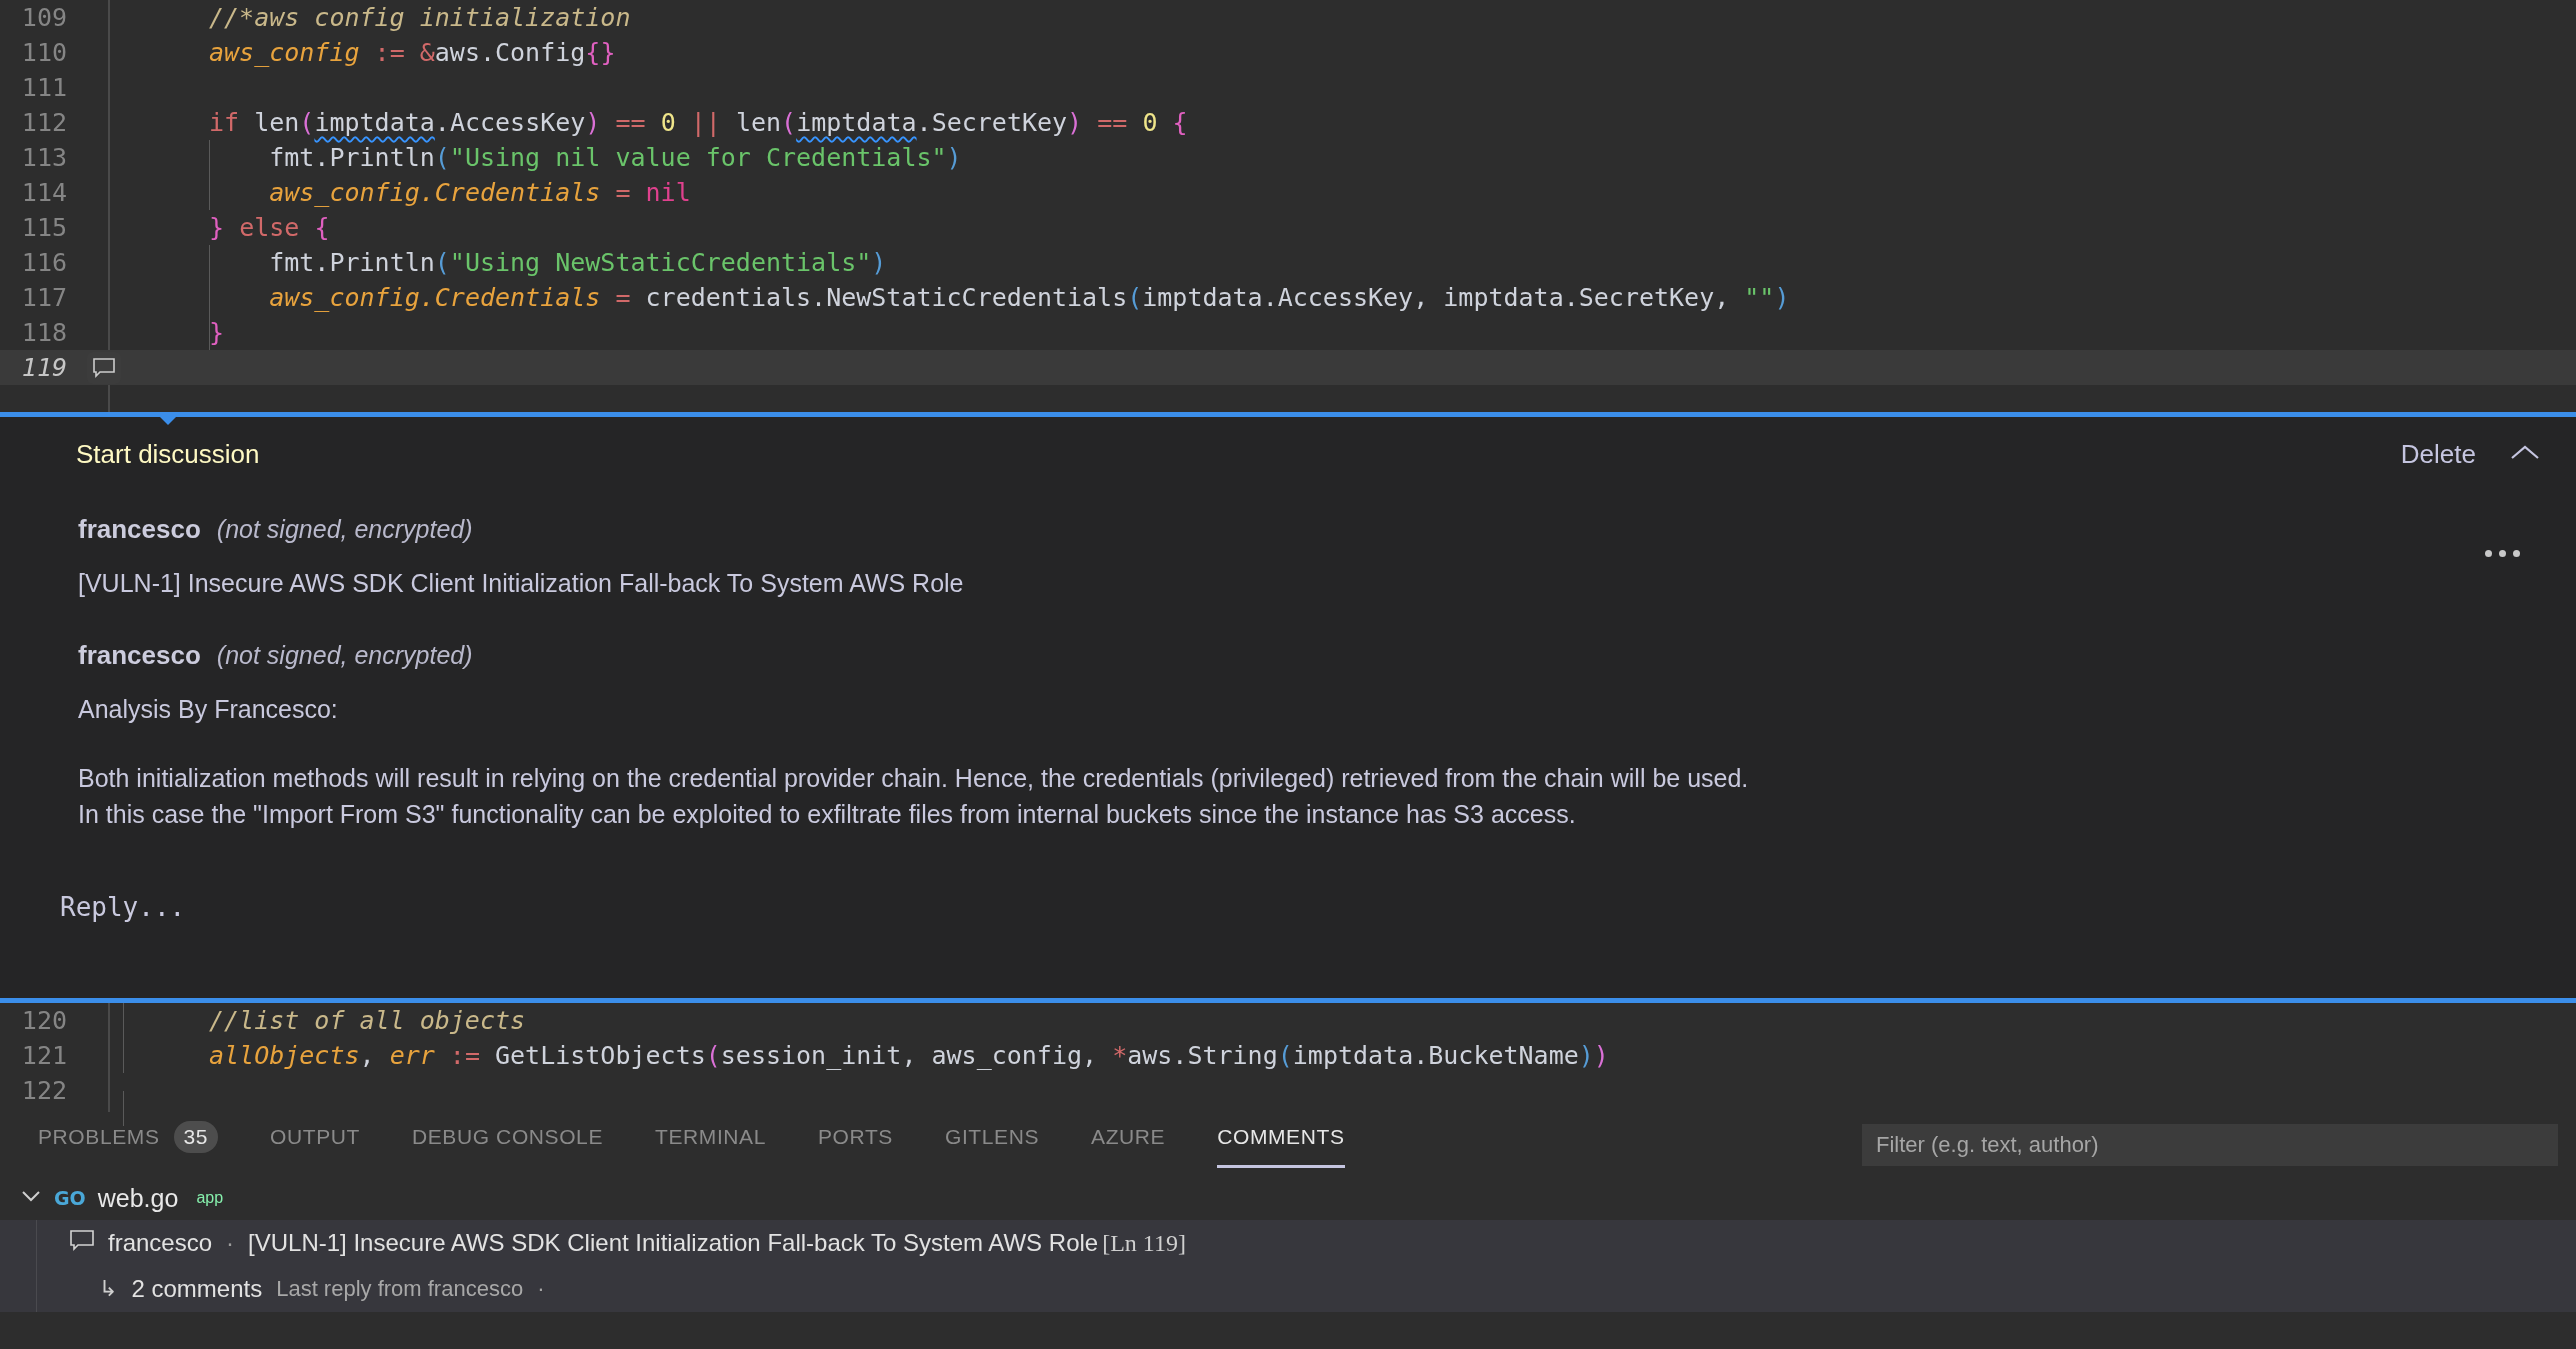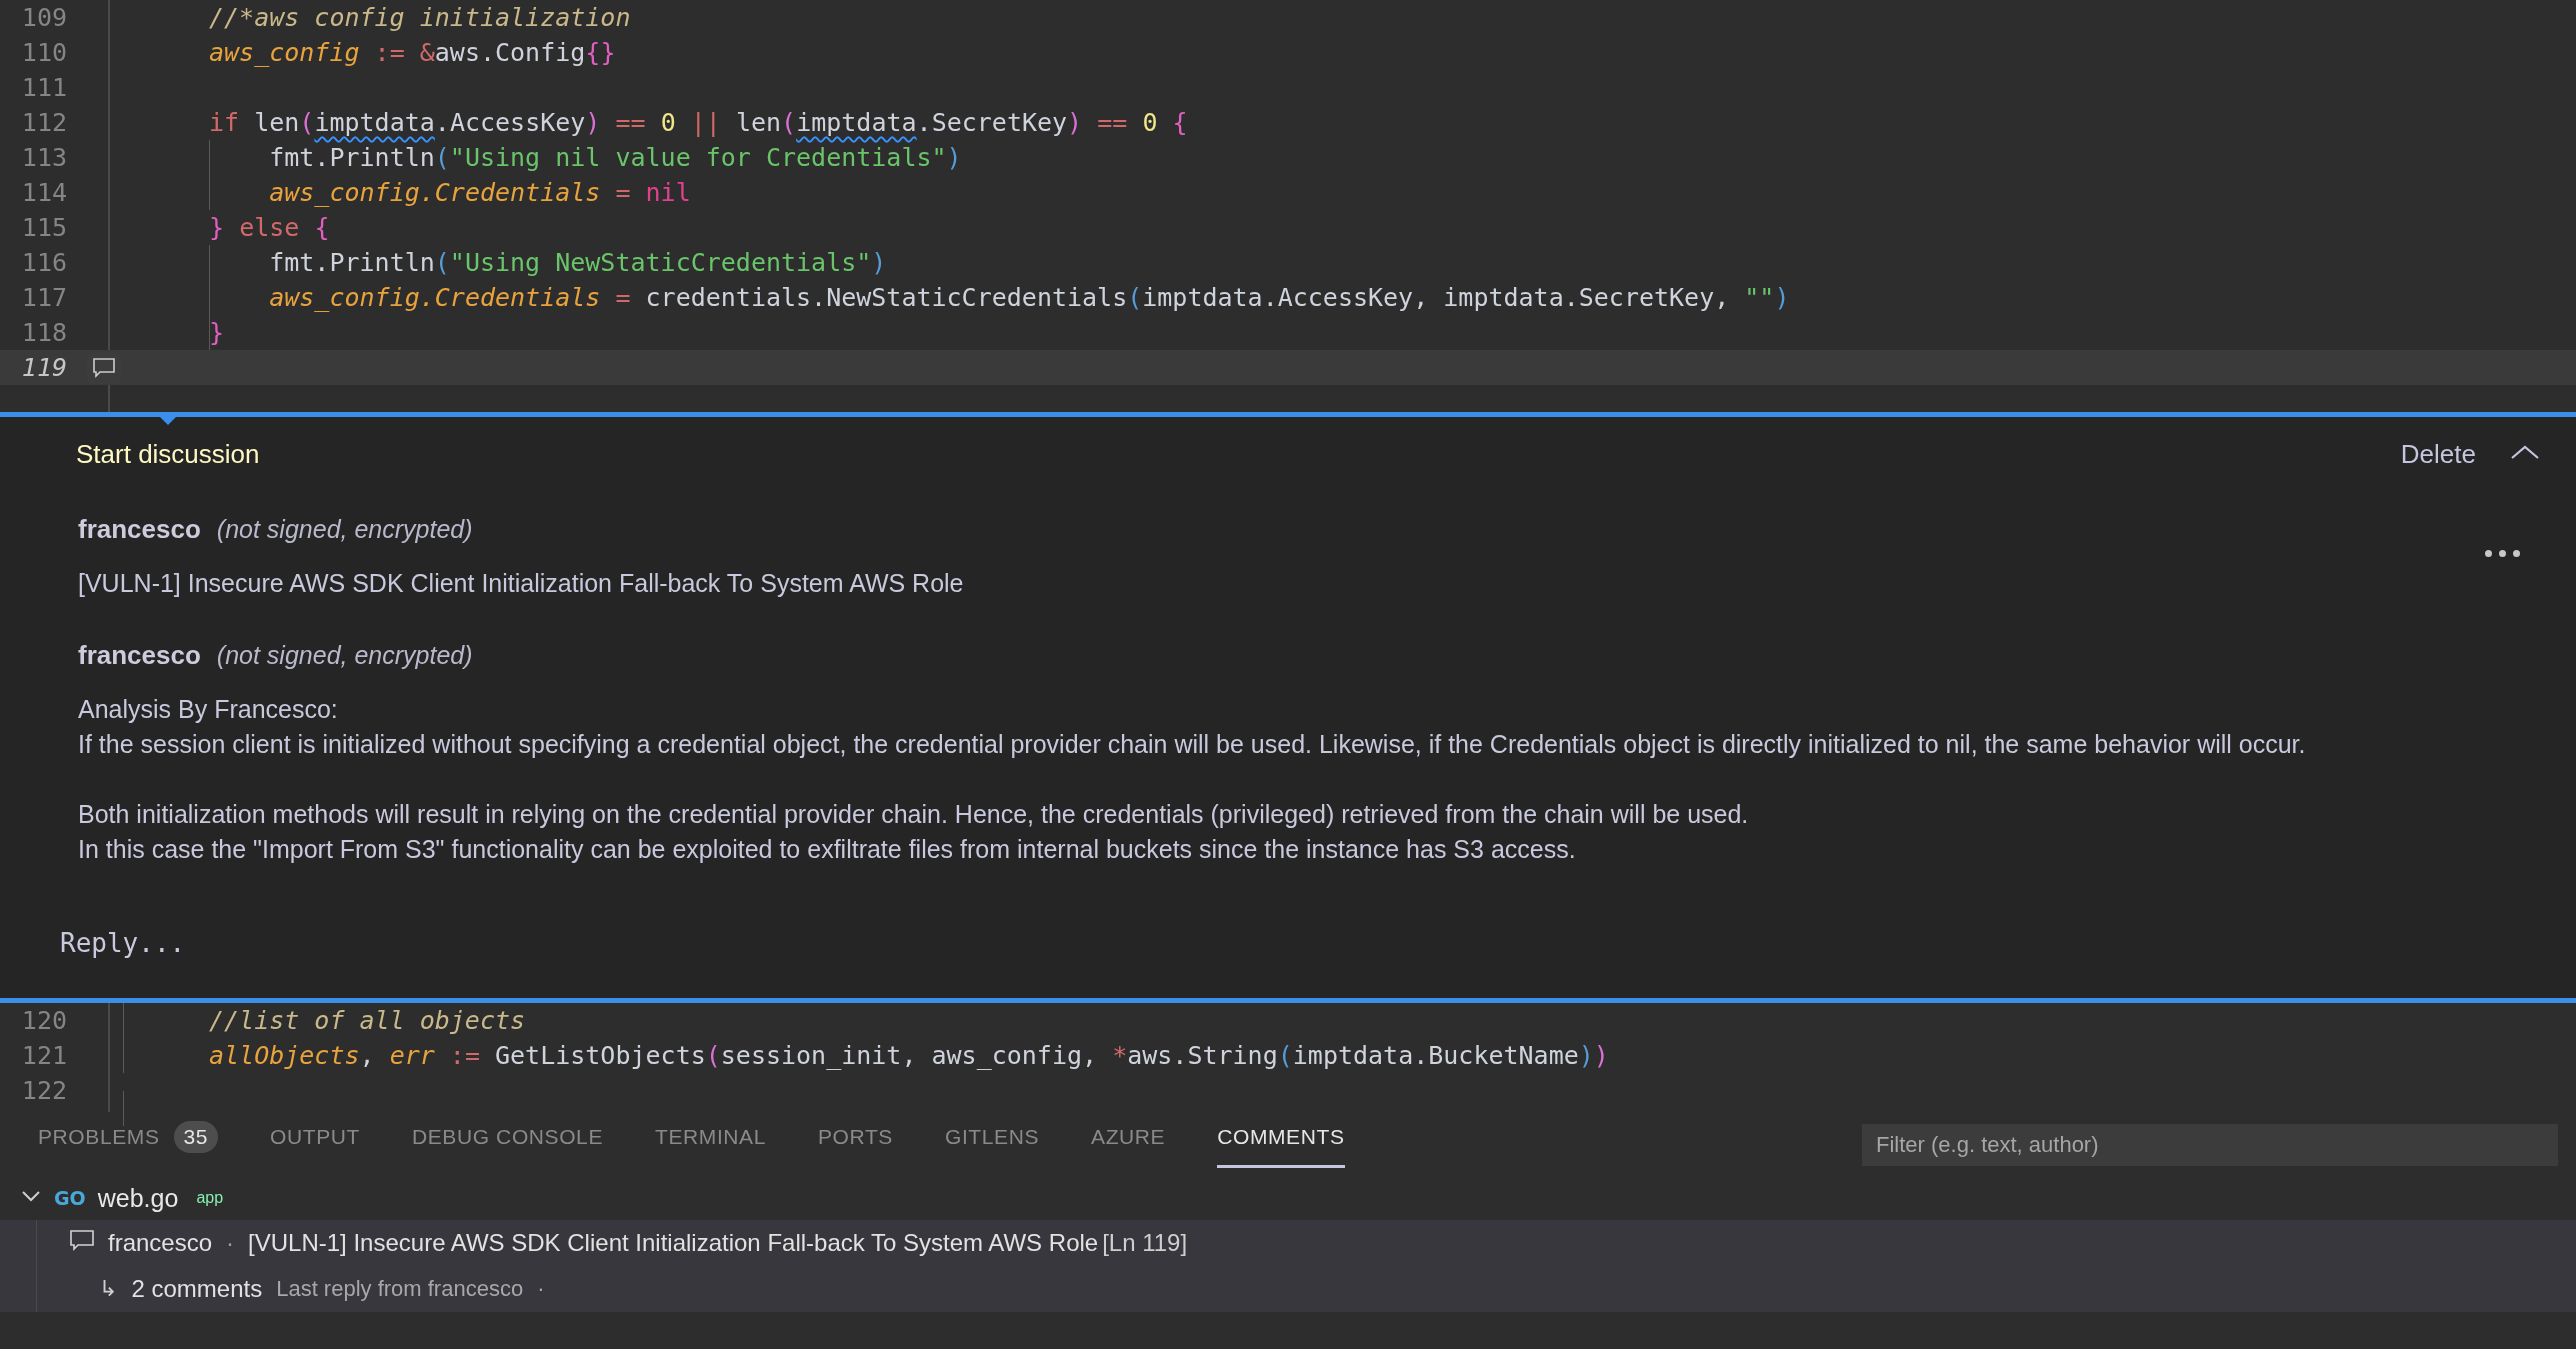--- a/index.html
+++ b/index.html
@@ -162,21 +162,21 @@
   .tree-group::before {
     content: ""; position: absolute; left: 36px; top: 0; bottom: 0; width: 1px; background: #4a4a4f;
   }
   .tree-comment-row {
     display: flex; align-items: center; gap: 14px;
     height: 46px; padding-left: 70px; cursor: pointer;
   }
   .tc-author { color: #e2e2e2; font-size: 24px; }
   .tc-dot { color: #9c9c9c; font-size: 24px; }
   .tc-title { color: #e2e2e2; font-size: 24px; }
-  .tc-ln { color: #cfcfcf; font-size: 24px; }
+  .tc-ln { color: #cfcfcf; font-size: 24px; font-family: Liberation Serif, serif; }
   .tree-replies-row {
     display: flex; align-items: center; gap: 14px;
     height: 46px; padding-left: 99px; cursor: pointer;
   }
   .tr-arrow { color: #cfcfcf; font-size: 22px; }
   .tr-count { color: #e2e2e2; font-size: 24px; }
   .tr-meta { color: #a8a8a8; font-size: 22px; }
 </style>
 </head>
 <body>
@@ -287,21 +287,20 @@
     </div>
   </div>
 
   <div class="comment-block" style="margin-top:38px;">
     <div class="comment-author-row">
       <span class="author-name">francesco</span>
       <span class="author-meta">(not signed, encrypted)</span>
     </div>
     <div class="comment-body">
       <p>Analysis By Francesco:</p>
-      <p>If the session client is initialized without specifying a credential object, the credential provider chain will be used. Likewise, if the Credentials object is directly initialized to nil, the same behavior will occur.</p>
       <p class="gap">Both initialization methods will result in relying on the credential provider chain. Hence, the credentials (privileged) retrieved from the chain will be used.</p>
       <p>In this case the "Import From S3" functionality can be exploited to exfiltrate files from internal buckets since the instance has S3 access.</p>
     </div>
   </div>
 
   <div class="reply-box">Reply...</div>
   <div class="reply-pad"></div>
 </div>
 
 <div class="editor-area" style="height:109px;">

